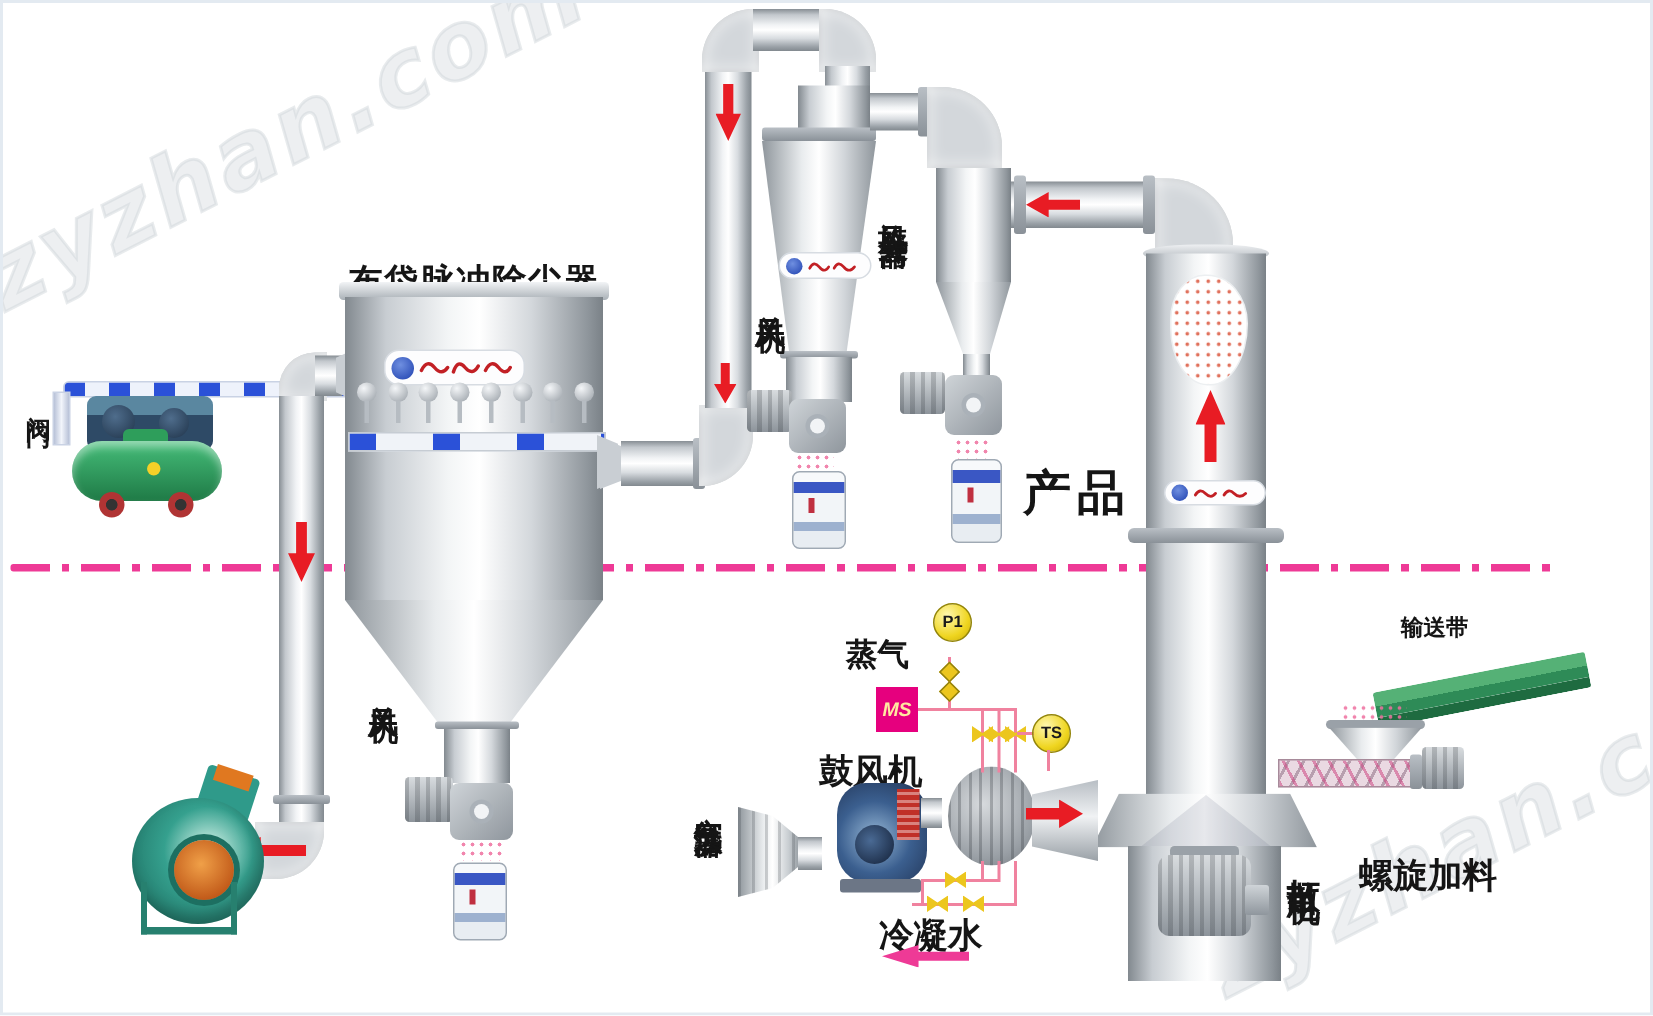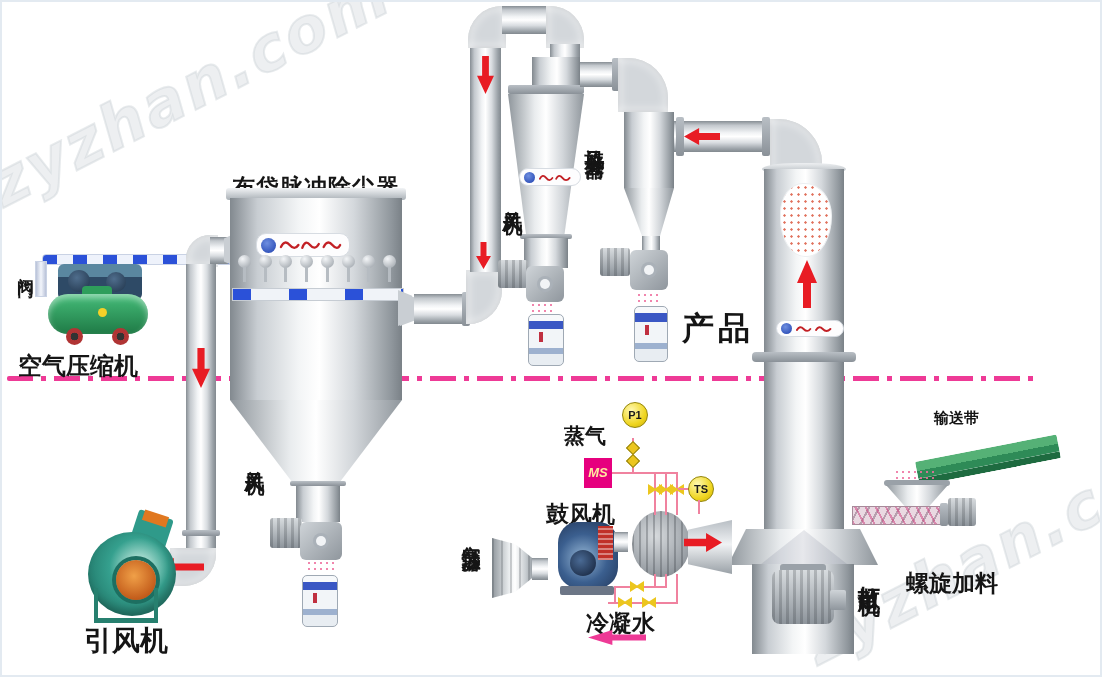--- a/index.html
+++ b/index.html
@@ -72,37 +72,35 @@
   <div class="abs" style="left:33px;top:259px;width:10px;height:34px;background:linear-gradient(90deg,#b9c2d8,#f2f5fb,#b9c2d8);border:1px solid #c9d2e4;"></div>
   <div class="lbl vtext" style="left:12px;top:262px;font-size:17px;">阀门</div>
   <div class="abs" style="left:56px;top:262px;width:84px;height:36px;border-radius:6px;background:linear-gradient(180deg,#5a87a0 0 35%,#2e4a66 35% 100%);"></div>
   <div class="abs" style="left:66px;top:268px;width:22px;height:22px;border-radius:50%;background:radial-gradient(circle at 40% 35%,#4f6d8c,#1f3349);"></div>
   <div class="abs" style="left:104px;top:270px;width:20px;height:20px;border-radius:50%;background:radial-gradient(circle at 40% 35%,#4f6d8c,#1f3349);"></div>
   <div class="abs" style="left:80px;top:284px;width:30px;height:14px;border-radius:4px;background:#2e9e5b;"></div>
   <div class="abs" style="left:46px;top:292px;width:100px;height:40px;border-radius:20px;background:linear-gradient(180deg,#45bd79,#1f7a46);box-shadow:inset 0 4px 6px rgba(255,255,255,.45);"></div>
   <div class="abs" style="left:96px;top:306px;width:9px;height:9px;border-radius:50%;background:#f4d028;"></div>
   <div class="abs" style="left:64px;top:326px;width:17px;height:17px;border-radius:50%;background:radial-gradient(circle,#333 30%,#b03434 34% 70%,#5c1d1d);"></div>
   <div class="abs" style="left:110px;top:326px;width:17px;height:17px;border-radius:50%;background:radial-gradient(circle,#333 30%,#b03434 34% 70%,#5c1d1d);"></div>
-  <div class="lbl" style="left:16px;top:348px;font-size:24px;">空气压缩机</div>
 
   <div class="elbow" style="left:184px;top:233px;width:32px;height:32px;border-radius:24px 0 0 0;"></div>
   <div class="pipe-h" style="left:208px;top:235px;width:18px;height:27px;"></div>
   <div class="abs" style="left:222px;top:231px;width:12px;height:34px;background:#c9ced3;clip-path:polygon(0 16%,100% 0,100% 100%,0 84%);"></div>
   <div class="pipe-v" style="left:184px;top:262px;width:30px;height:286px;"></div>
   <div class="flange" style="left:180px;top:528px;width:38px;height:6px;"></div>
   <div class="elbow" style="left:168px;top:546px;width:46px;height:38px;border-radius:0 0 32px 0;"></div>
   <div class="arr a-down" style="left:190px;top:346px;width:18px;height:40px;"></div>
   <div class="arr a-left" style="left:150px;top:556px;width:52px;height:18px;"></div>
 
   <div class="abs" style="left:132px;top:512px;width:36px;height:30px;background:#2f9a8a;transform:rotate(18deg);border-radius:3px;"></div>
   <div class="abs" style="left:141px;top:511px;width:25px;height:11px;background:#e07820;transform:rotate(18deg);"></div>
   <div class="abs" style="left:86px;top:530px;width:88px;height:84px;border-radius:50%;background:radial-gradient(circle at 58% 42%,#bfe8dd 8%,#35a08e 42%,#1d6f61 90%);box-shadow:inset -4px -6px 10px rgba(0,0,0,.25);"></div>
   <div class="abs" style="left:114px;top:558px;width:40px;height:40px;border-radius:50%;background:radial-gradient(circle at 45% 40%,#f0a048,#c05818 75%,#8a3c0e);box-shadow:0 0 0 4px #1d6f61;"></div>
   <div class="abs" style="left:92px;top:586px;width:56px;height:30px;border-left:4px solid #27806f;border-bottom:5px solid #27806f;border-right:4px solid #27806f;"></div>
-  <div class="lbl" style="left:82px;top:620px;font-size:28px;">引风机</div>
 
   <div class="lbl" style="left:230px;top:170px;font-size:23px;letter-spacing:1px;">布袋脉冲除尘器</div>
   <div class="abs" style="left:224px;top:186px;width:180px;height:12px;border-radius:3px;background:linear-gradient(180deg,#f2f4f6,#a9b0b6);"></div>
   <div class="vessel" style="left:228px;top:196px;width:172px;height:202px;"></div>
   <div class="brand" style="left:254px;top:231px;width:94px;height:24px;">
     <span class="bcirc"></span>
     <svg width="68" height="16" viewBox="0 0 68 16">
         <path d="M2 10 q4 -8 9 -2 t9 0 M24 11 q3 -9 8 -3 t9 -1 M46 10 q4 -8 9 -2 t8 0" stroke="#c22025" stroke-width="2.4" fill="none" stroke-linecap="round"></path>
       </svg>
   </div>

